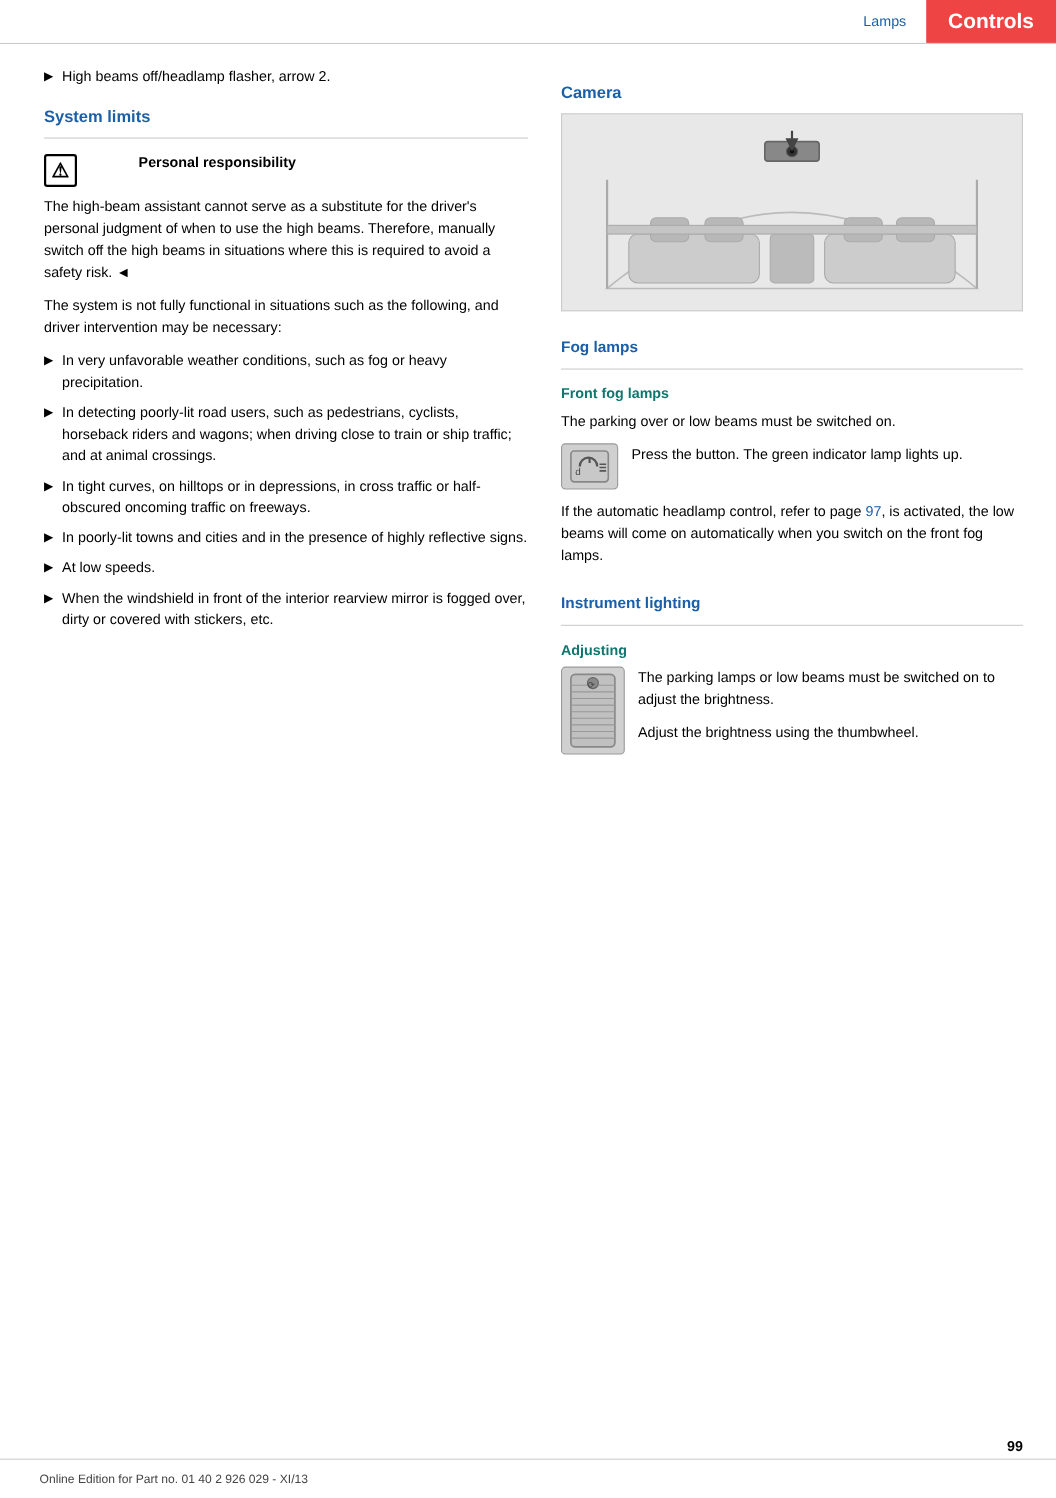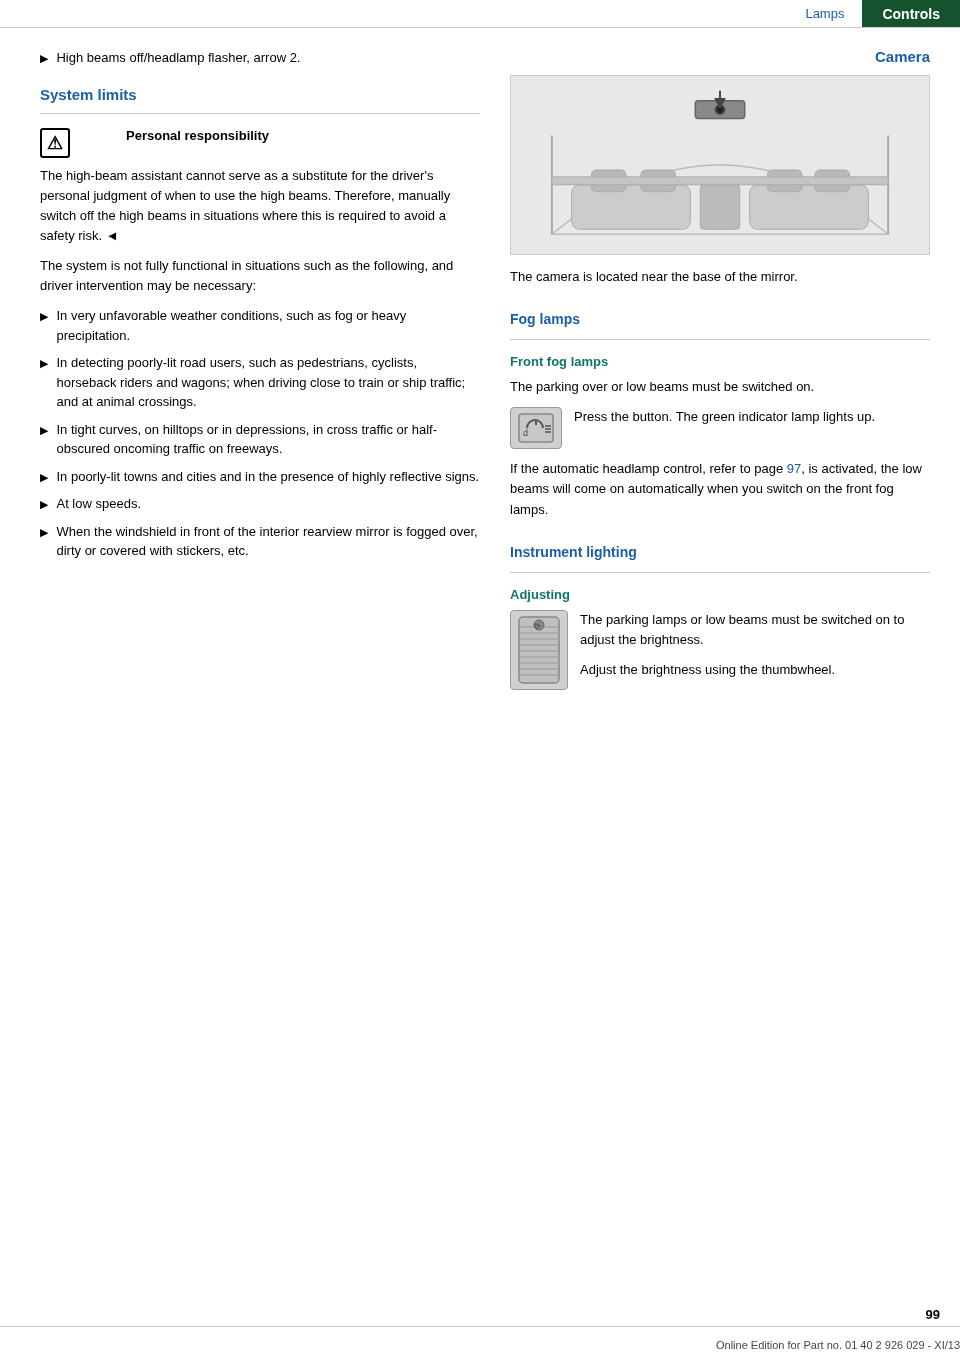--- a/index.html
+++ b/index.html
@@ -11,38 +11,38 @@
       width: 960px;
       min-height: 1362px;
       position: relative;
     }
 
     
     .header {
       display: flex;
       justify-content: flex-end;
       border-bottom: 1px solid #ccc;
-      height: 28px;
+      height: 40px;
       align-items: stretch;
     }
     .header-lamps {
       padding: 0 18px;
       display: flex;
       align-items: center;
       font-size: 13px;
       color: #1a5fa8;
       font-weight: normal;
     }
     .header-controls {
-      background: #14532d;
+      background: #ef4444;
       color: #fff;
       padding: 0 20px;
       display: flex;
       align-items: center;
-      font-size: 14px;
+      font-size: 19px;
       font-weight: bold;
     }
 
     
     .main-content {
       display: flex;
       padding: 20px 30px 20px 40px;
       gap: 30px;
     }
 
@@ -183,28 +183,29 @@
 
     
     .footer {
       position: absolute;
       bottom: 0;
       left: 0;
       right: 0;
       height: 36px;
       display: flex;
       align-items: center;
-      justify-content: flex-end;
+      justify-content: flex-start;
       font-size: 11px;
       color: #444;
       border-top: 1px solid #ccc;
+      padding-left: 36px;
     }
     .page-number {
       position: absolute;
-      right: 20px;
+      right: 30px;
       bottom: 40px;
       font-size: 13px;
       font-weight: bold;
       color: #000;
     }
 
     .link-text {
       color: #1a5fa8;
       text-decoration: none;
     }
@@ -280,21 +281,21 @@
         <span class="bullet-arrow">▶</span>
         <span>When the windshield in front of the interior rearview mirror is fogged over, dirty or covered with stickers, etc.</span>
       </div>
     </div>
 
   </div>
 
   <div class="right-col">
 
     <div>
-      <div class="section-heading" style="margin-top:0;text-align:right;">Camera</div>
+      <div class="section-heading" style="margin-top:16px;">Camera</div>
 
       <div class="camera-image">
         <svg class="car-interior-svg" viewBox="0 0 400 180" xmlns="http://www.w3.org/2000/svg">
 
           <rect width="400" height="180" fill="#e8e8e8"></rect>
 
           <path d="M30,160 Q200,20 370,160 Z" fill="none" stroke="#bbb" stroke-width="1.5"></path>
 
           <rect x="50" y="110" width="120" height="45" rx="8" fill="#ccc" stroke="#aaa" stroke-width="1"></rect>
           <rect x="180" y="110" width="40" height="45" rx="4" fill="#bbb" stroke="#aaa" stroke-width="1"></rect>
@@ -317,21 +318,20 @@
             </marker>
           </defs>
 
           <line x1="30" y1="160" x2="30" y2="60" stroke="#aaa" stroke-width="2"></line>
           <line x1="370" y1="160" x2="370" y2="60" stroke="#aaa" stroke-width="2"></line>
 
           <rect x="30" y="102" width="340" height="8" rx="0" fill="#c5c5c5" stroke="#aaa" stroke-width="1"></rect>
         </svg>
       </div>
 
-      <p>The camera is located near the base of the mirror.</p>
     </div>
 
     <div>
       <div class="big-section-heading">Fog lamps</div>
       <hr class="divider">
       <div class="subsection-heading">Front fog lamps</div>
       <p>The parking over or low beams must be switched on.</p>
 
       <div class="icon-row">
         <div class="fog-button-icon">

